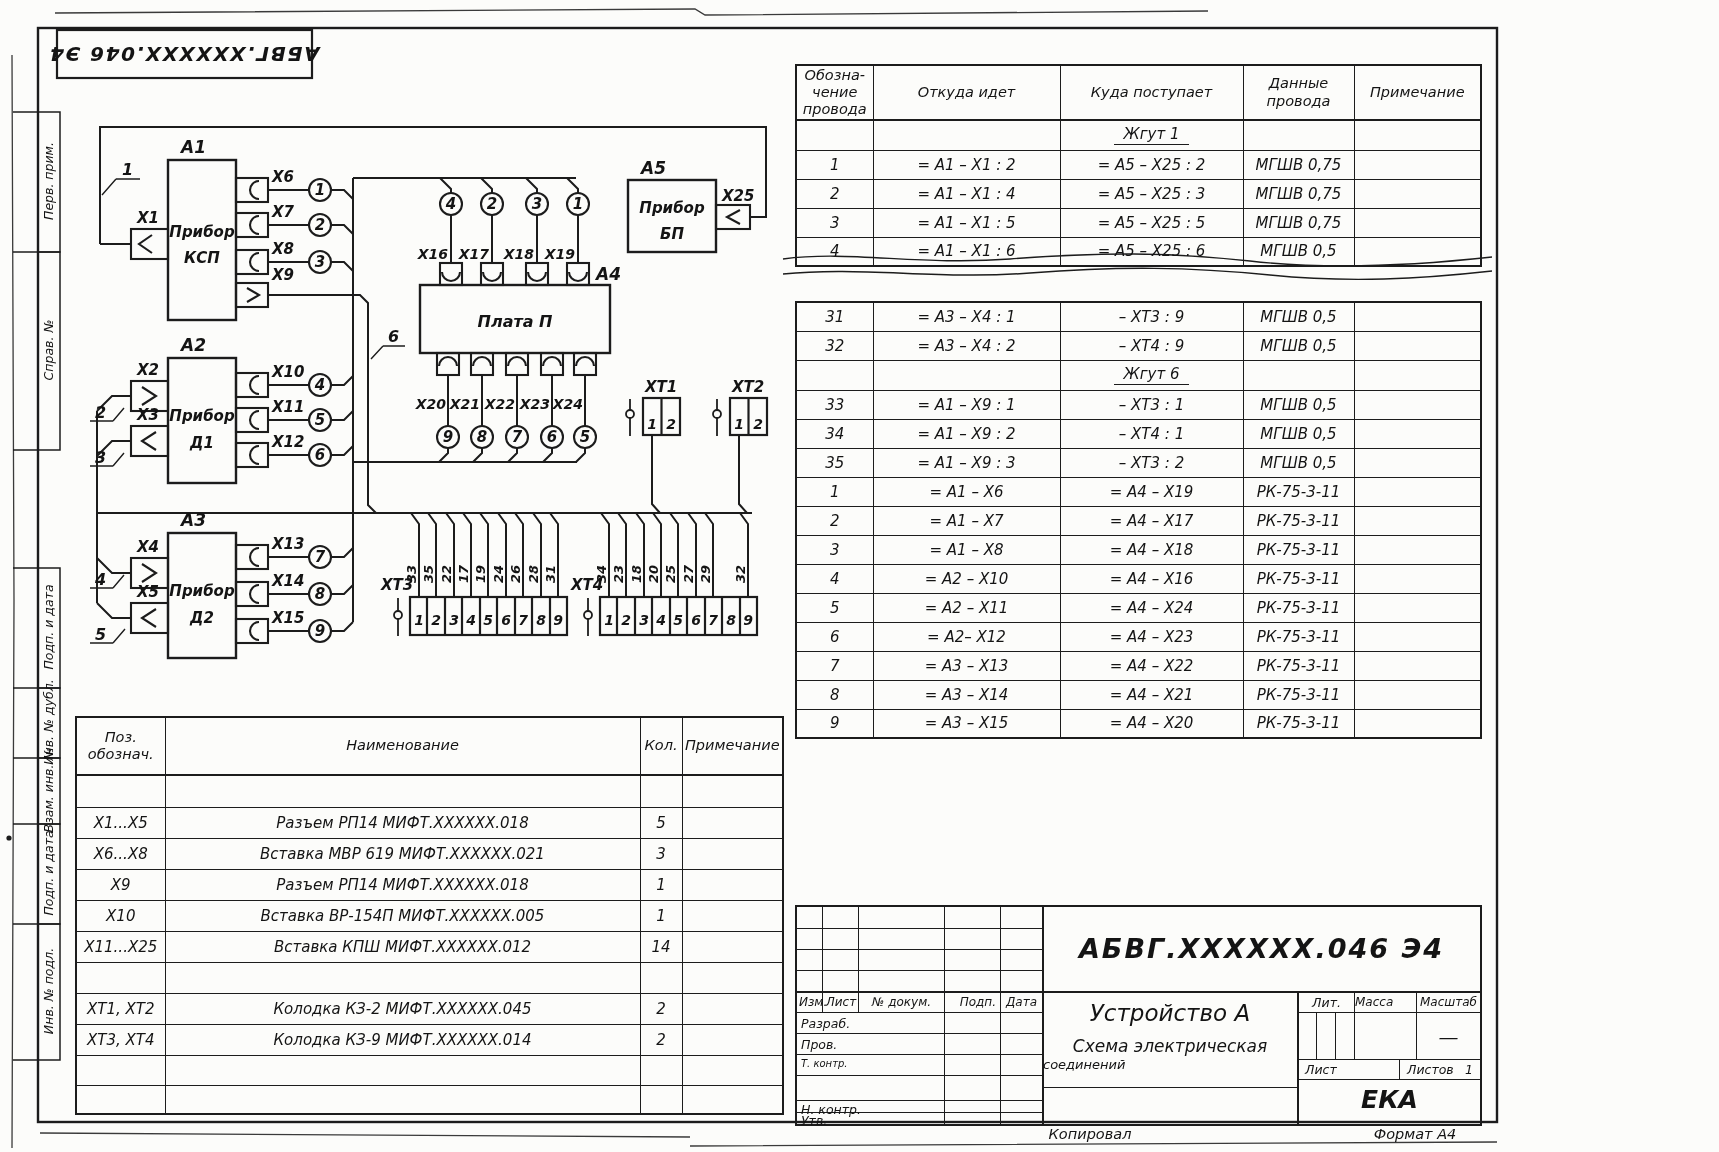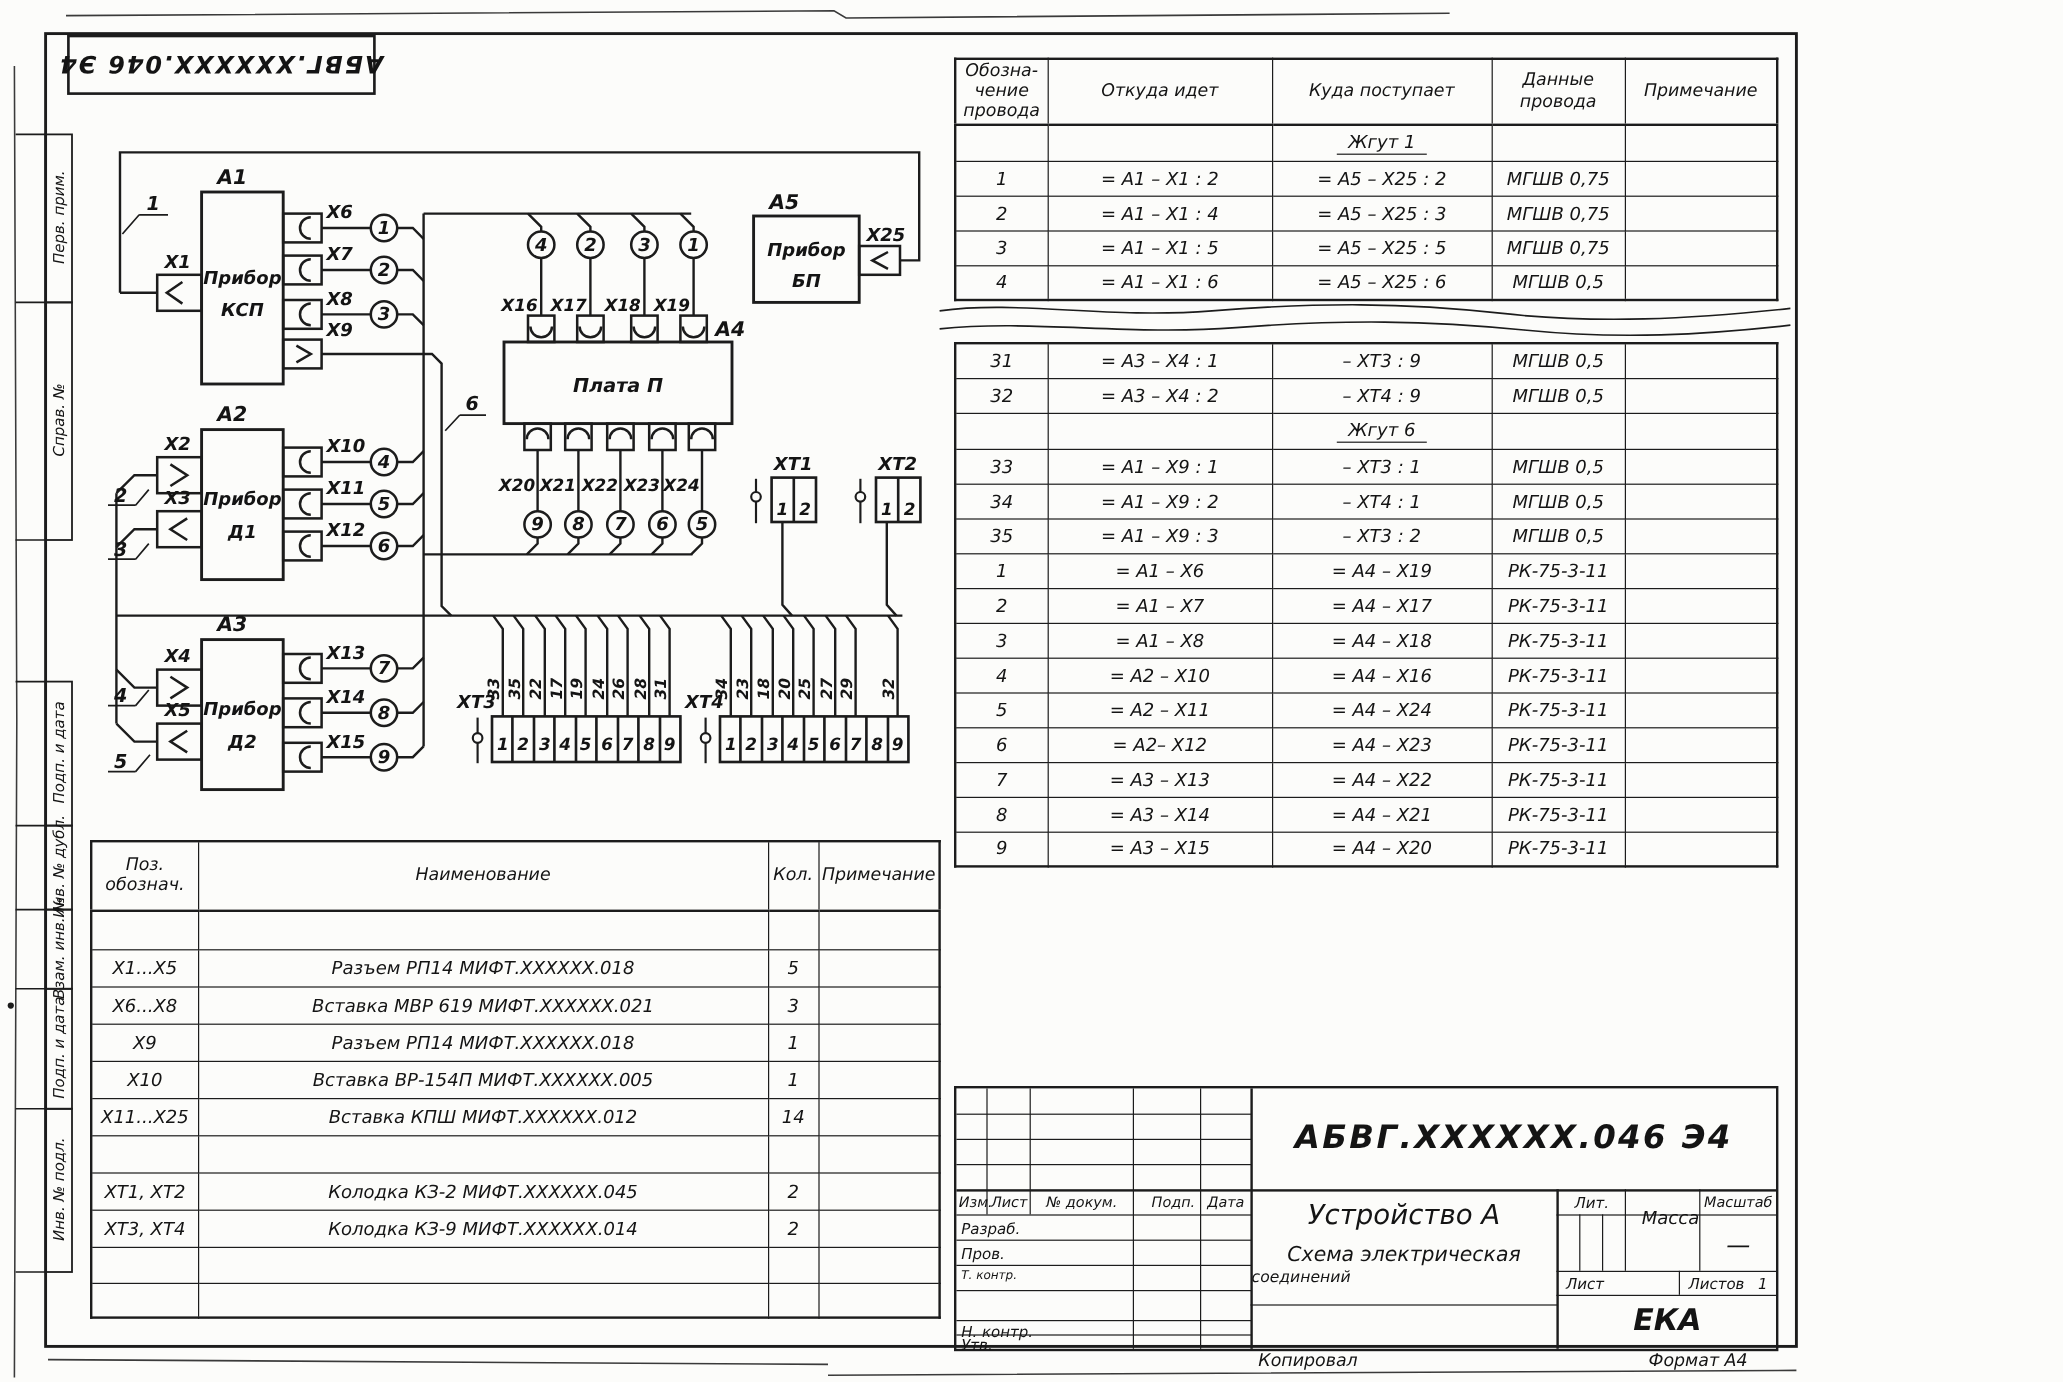--- a/index.html
+++ b/index.html
@@ -11,21 +11,21 @@
   .t14{font-size:14px;font-weight:600;}
   .t15{font-size:15px;font-weight:600;}
   .t16{font-size:16px;font-weight:600;}
   .t17{font-size:17px;font-weight:600;}
   .mrg{font-size:12.5px;font-weight:500;}
   .stamp{font-size:20px;font-weight:600;letter-spacing:1.5px;}
   table.gost{position:absolute;border-collapse:collapse;table-layout:fixed;
              font-style:italic;font-weight:500;background:transparent;}
   table.gost td{border:1.4px solid #1c1c1c;text-align:center;padding:0;overflow:hidden;
                 font-size:15px;}
-  table.gost{border:2.2px solid #1c1c1c;}
+  table.gost{border:2.2px solid #1c1c1c;margin-top:16px;}
   tr.hd td{font-size:14.5px;line-height:1.18;white-space:pre-line;vertical-align:middle;
            border-bottom-width:2px;}
   tr.sec td{border-left:1.4px solid #1c1c1c;}
   .secttl{display:inline-block;border-bottom:1.6px solid #1c1c1c;padding:0 10px 1px 10px;}
   td.lft{text-align:left;padding-left:12px;}
   
   #tb{position:absolute;left:795px;top:905px;width:683px;height:217px;
       border:2.2px solid #1c1c1c;font-style:italic;}
   .ln-v,.ln-h{position:absolute;background:#1c1c1c;}
   .tbx{position:absolute;font-weight:500;}
@@ -624,21 +624,21 @@
   <div class="tbx" style="left:4px;top:109px;font-size:12.5px">Разраб.</div>
   <div class="tbx" style="left:4px;top:130px;font-size:12.5px">Пров.</div>
   <div class="tbx" style="left:4px;top:151px;font-size:10px">Т. контр.</div>
   <div class="tbx" style="left:4px;top:195px;font-size:12.5px">Н. контр.</div>
   <div class="tbx" style="left:4px;top:206px;font-size:12.5px">Утв.</div>
   <div class="tbx" style="left:246px;top:0;width:437px;height:84px;line-height:84px;text-align:center;font-size:27px;font-weight:600;letter-spacing:2px">АБВГ.ХХХХХХ.046 Э4</div>
   <div class="tbx" style="left:246px;top:93px;width:254px;text-align:center;font-size:23px;font-weight:400">Устройство А</div>
   <div class="tbx" style="left:246px;top:129px;width:254px;text-align:center;font-size:17px">Схема электрическая</div>
   <div class="tbx" style="left:246px;top:150px;width:254px;text-align:left;font-size:13px">соединений</div>
   <div class="tbx" style="left:502px;top:88px;width:55px;font-size:12.5px;text-align:center">Лит.</div>
-  <div class="tbx" style="left:558px;top:99px;width:61px;font-size:15px;text-align:right">Масса</div>
+  <div class="tbx" style="left:558px;top:88px;width:61px;font-size:12px;text-align:left">Масса</div>
   <div class="tbx" style="left:620px;top:88px;width:63px;font-size:12px;text-align:center">Масштаб</div>
   <div class="tbx" style="left:620px;top:118px;width:63px;font-size:20px;text-align:center">—</div>
   <div class="tbx" style="left:508px;top:155px;font-size:12.5px">Лист</div>
   <div class="tbx" style="left:610px;top:155px;font-size:12.5px">Листов</div>
   <div class="tbx" style="left:668px;top:155px;font-size:12.5px">1</div>
   <div class="tbx" style="left:502px;top:178px;width:181px;text-align:center;font-size:25px;font-weight:600">ЕКА</div>
 </div>
 
 <div class="cap" style="left:1020px;top:1126px;width:140px;text-align:center">Копировал</div>
 <div class="cap" style="left:1355px;top:1126px;width:120px;text-align:center">Формат А4</div>

